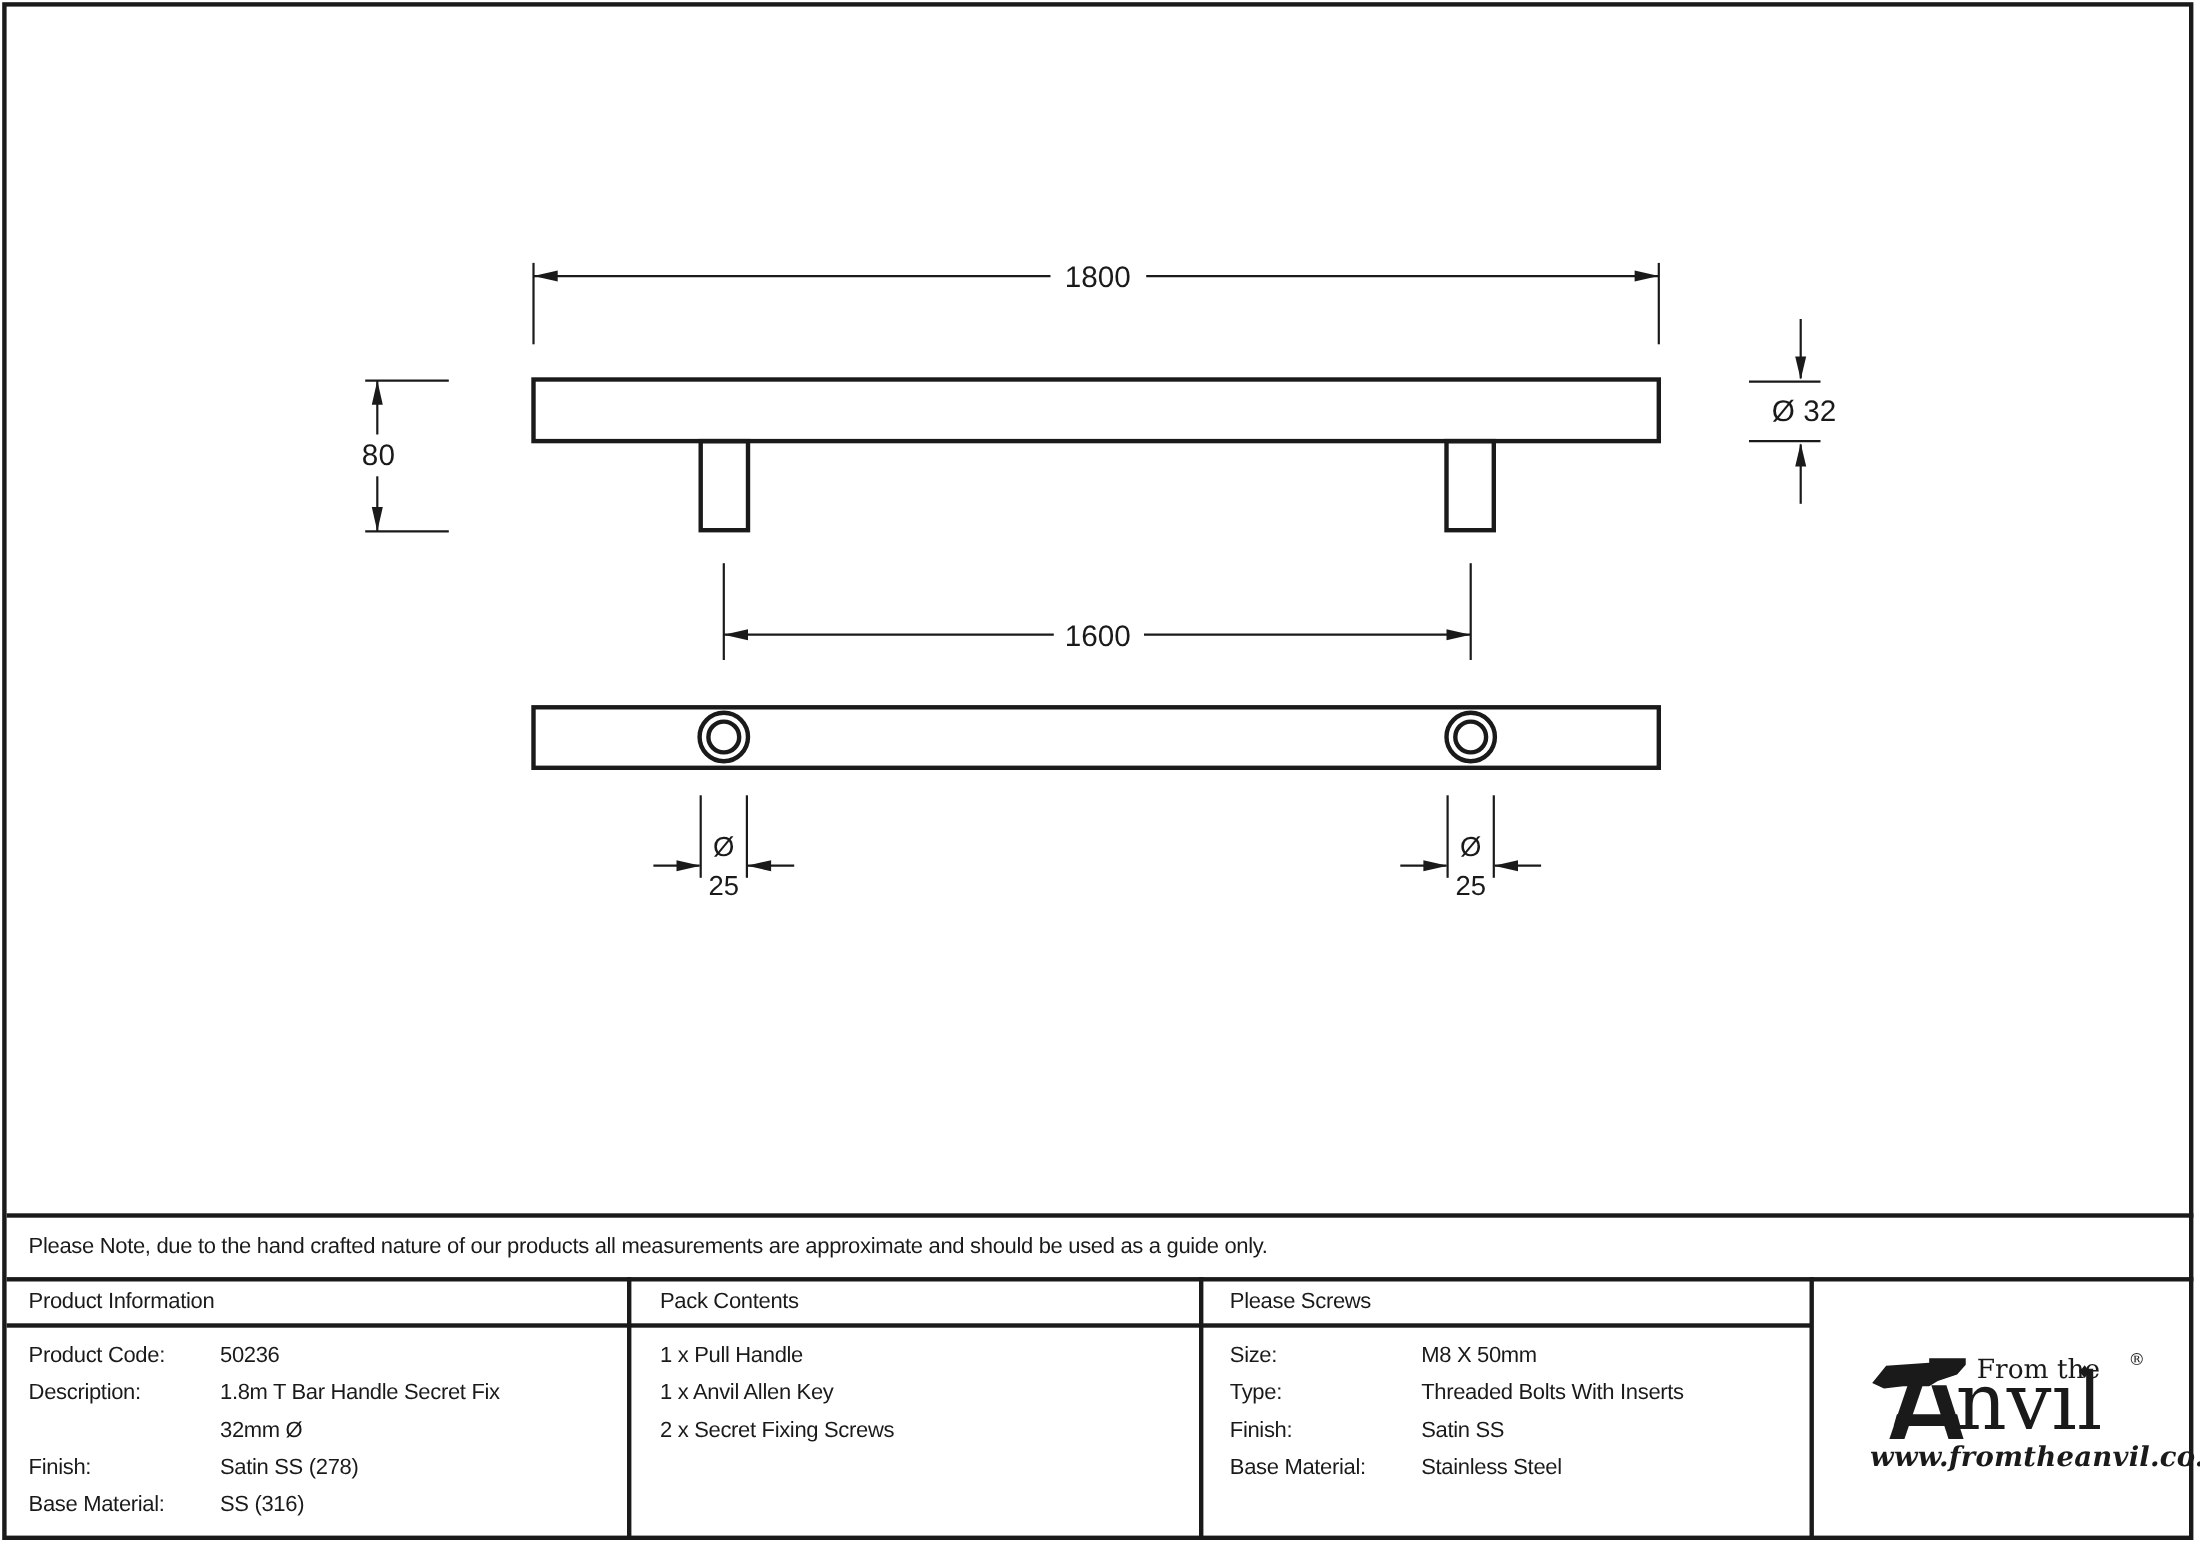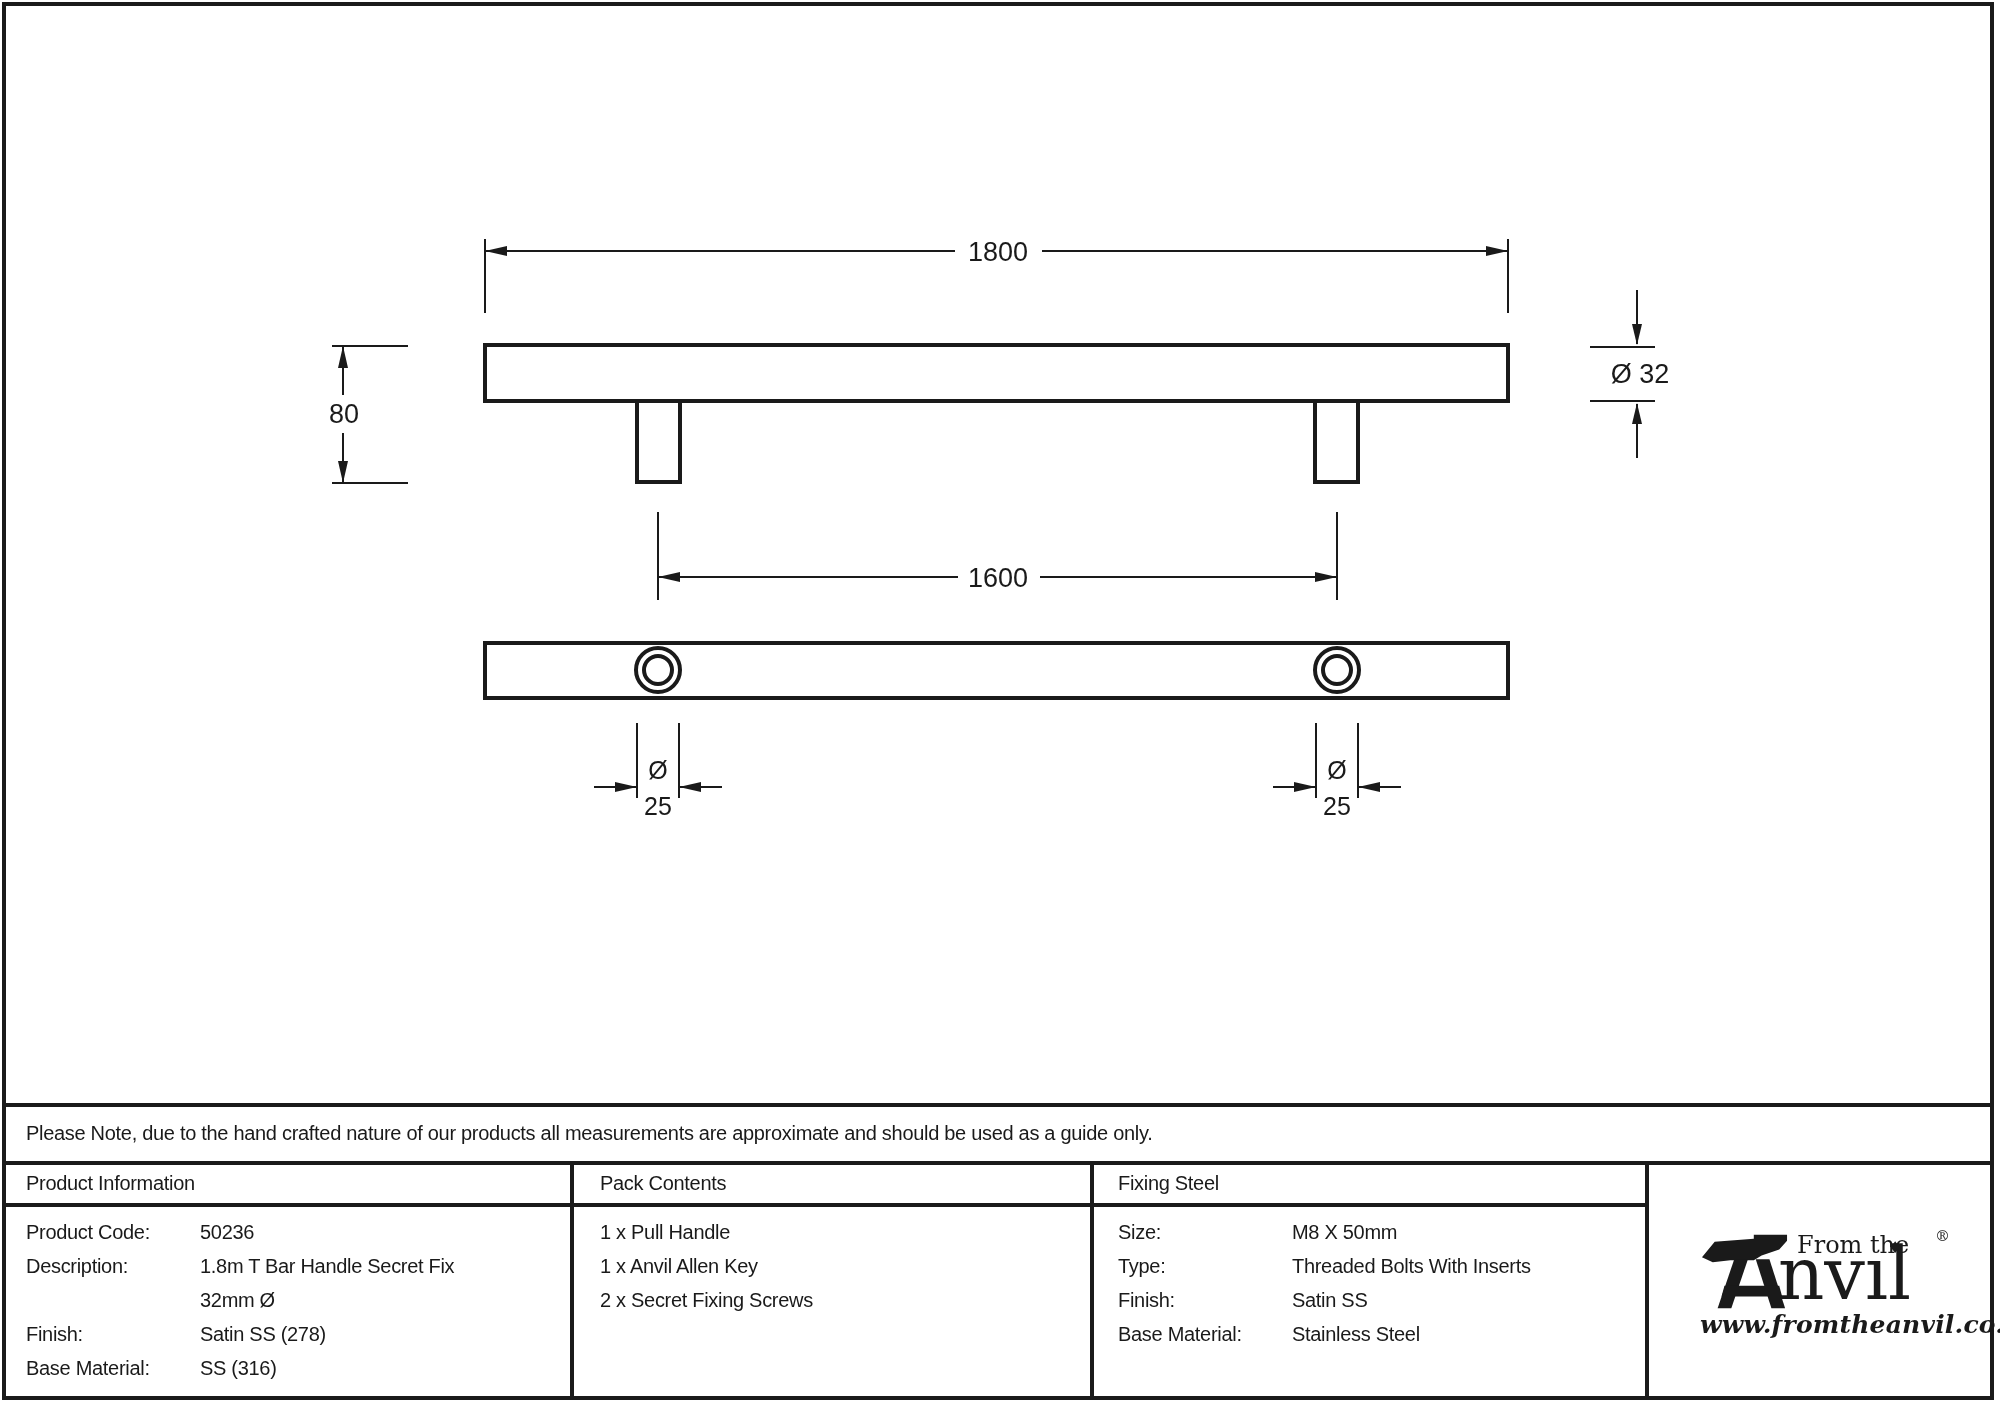--- a/index.html
+++ b/index.html
@@ -137,21 +137,21 @@
 <div class="rule" style="left:6px;top:1161px;width:1988px;height:4px"></div>
 <div class="rule" style="left:6px;top:1203px;width:1642px;height:4px"></div>
 <div class="rule" style="left:570px;top:1161px;width:4px;height:237px"></div>
 <div class="rule" style="left:1090px;top:1161px;width:4px;height:237px"></div>
 <div class="rule" style="left:1645px;top:1161px;width:4px;height:237px"></div>
 
 <div class="abs cell-text" style="left:26px;top:1119px">Please Note, due to the hand crafted nature of our products all measurements are approximate and should be used as a guide only.</div>
 
 <div class="abs cell-text" style="left:26px;top:1169px">Product Information</div>
 <div class="abs cell-text" style="left:600px;top:1169px">Pack Contents</div>
-<div class="abs cell-text" style="left:1118px;top:1169px">Fixing Steel</div>
+<div class="abs cell-text" style="left:1118px;top:1169px">Please Screws</div>
 
 <div class="abs cell-text" style="left:26px;top:1218px">Product Code:</div>
 <div class="abs cell-text" style="left:200px;top:1218px">50236</div>
 <div class="abs cell-text" style="left:26px;top:1252px">Description:</div>
 <div class="abs cell-text" style="left:200px;top:1252px">1.8m T Bar Handle Secret Fix</div>
 <div class="abs cell-text" style="left:200px;top:1286px">32mm Ø</div>
 <div class="abs cell-text" style="left:26px;top:1320px">Finish:</div>
 <div class="abs cell-text" style="left:200px;top:1320px">Satin SS (278)</div>
 <div class="abs cell-text" style="left:26px;top:1354px">Base Material:</div>
 <div class="abs cell-text" style="left:200px;top:1354px">SS (316)</div>

